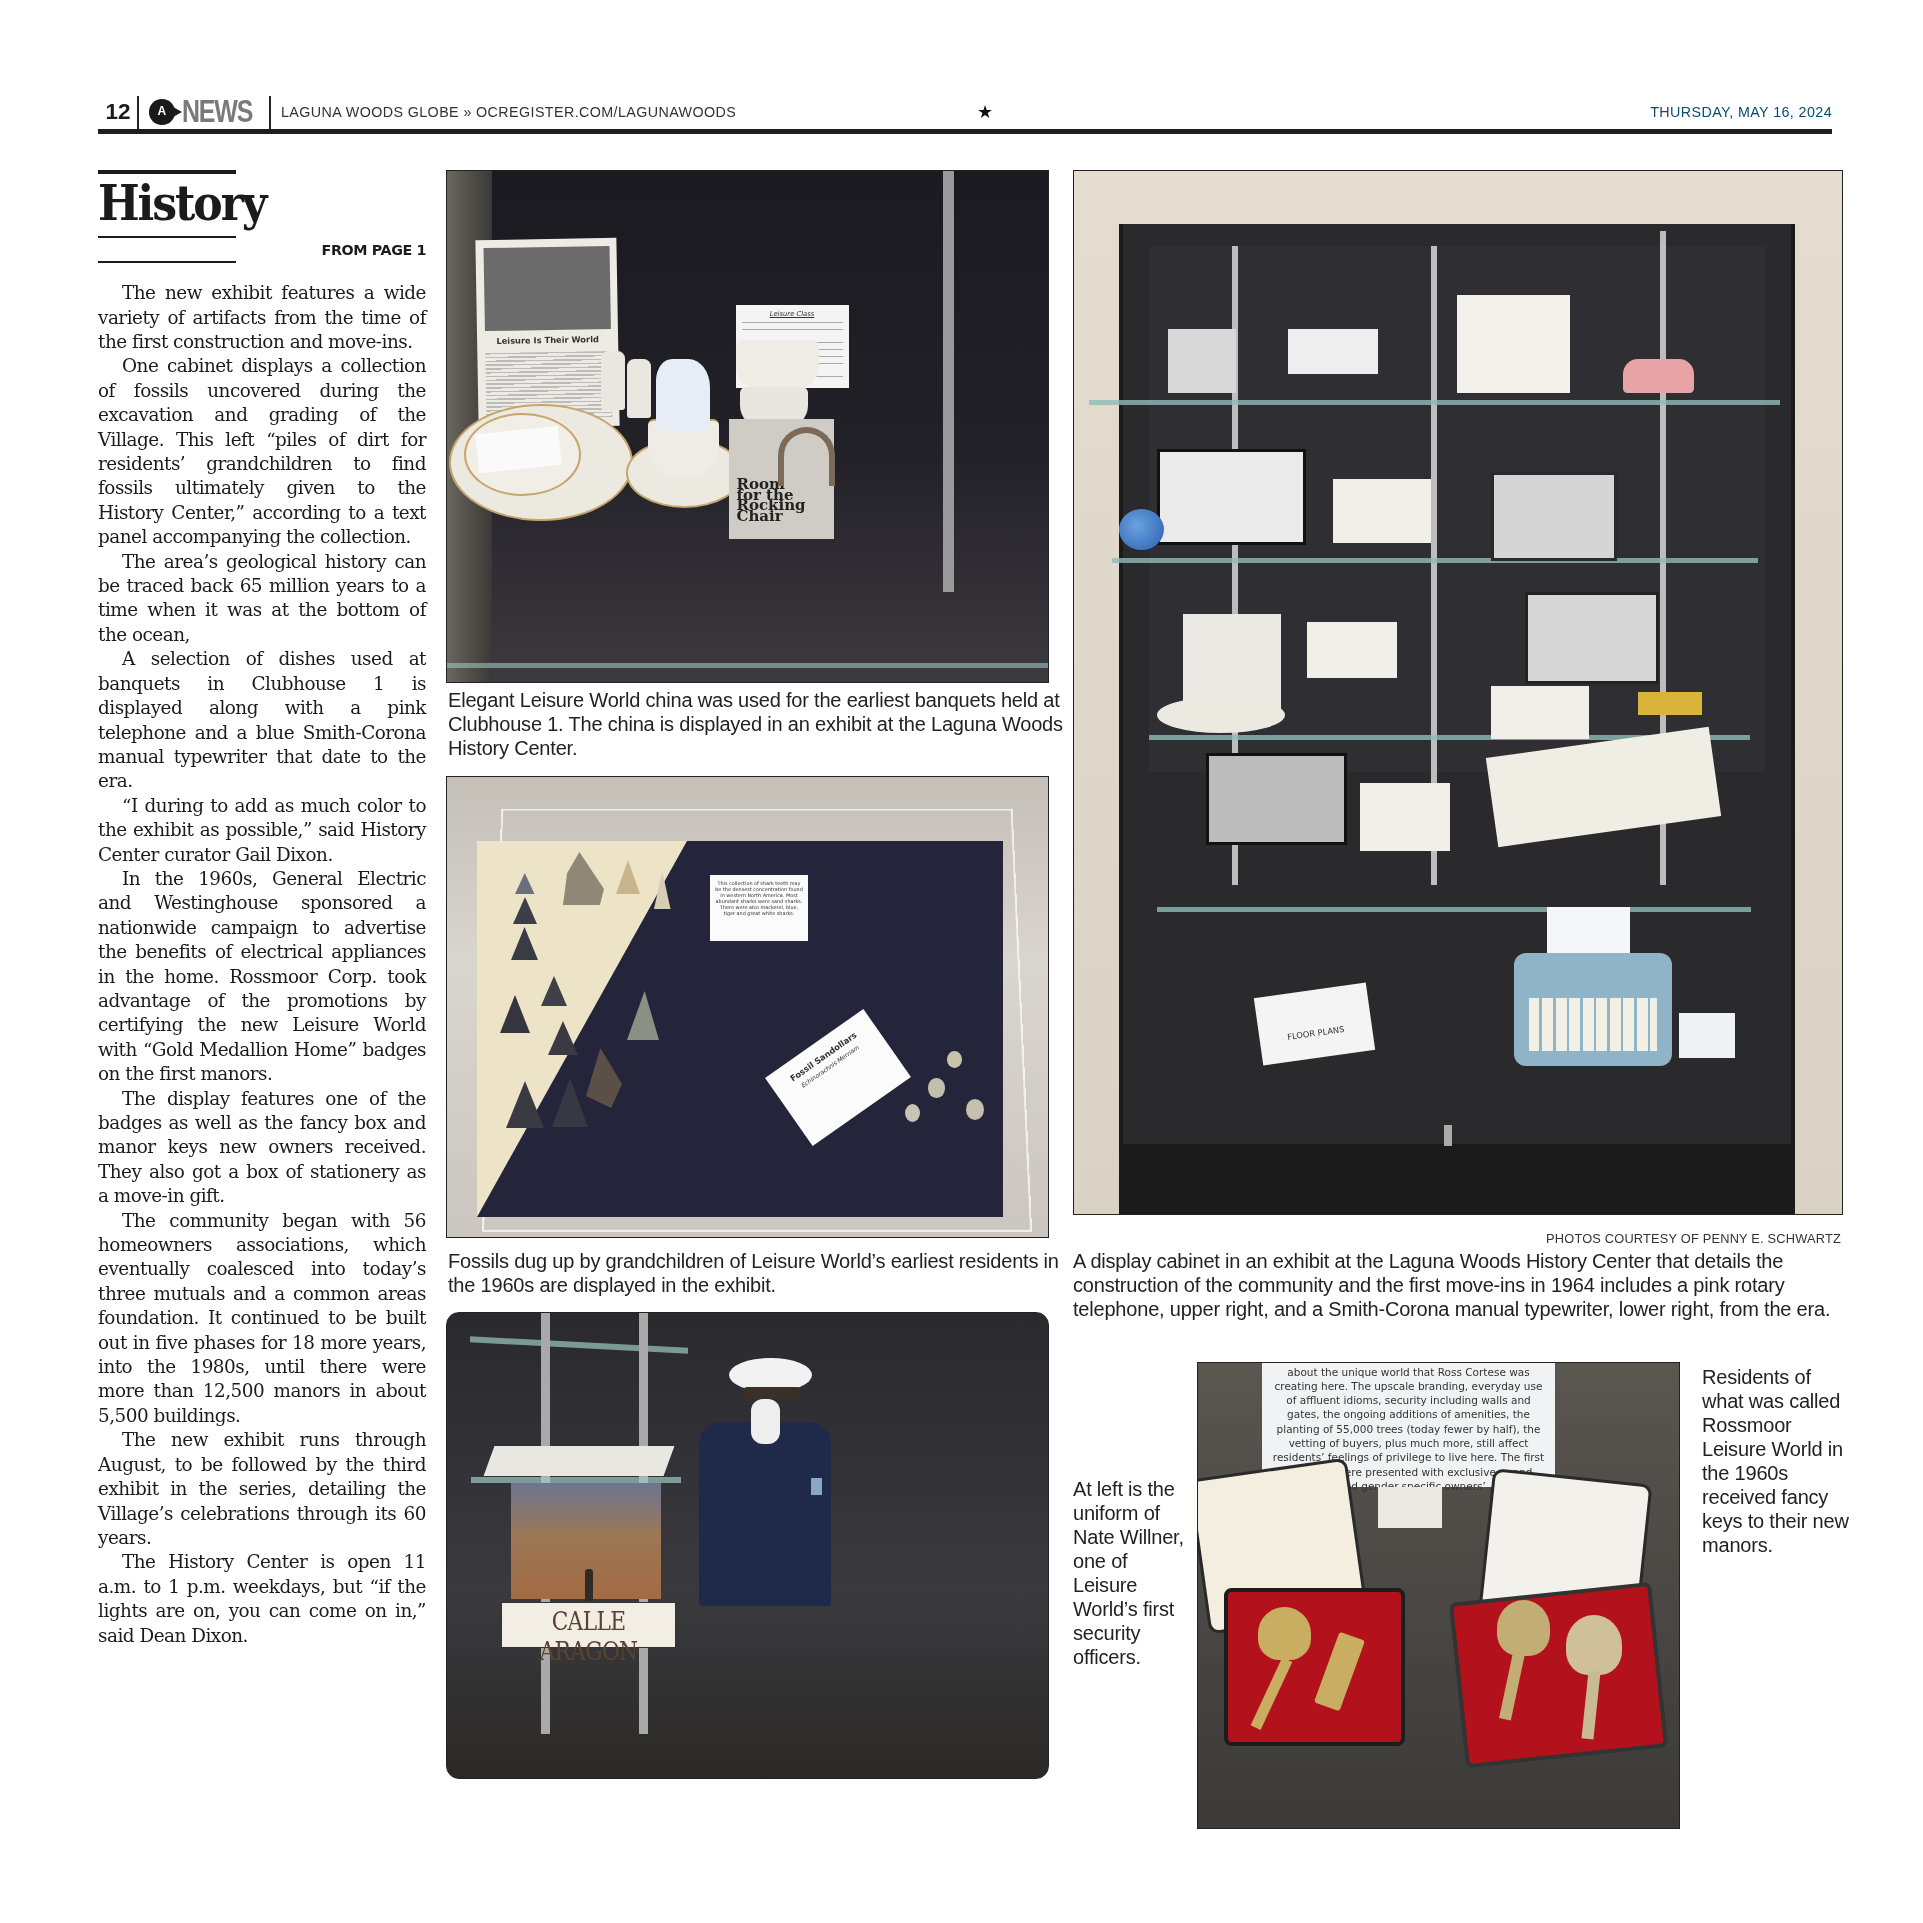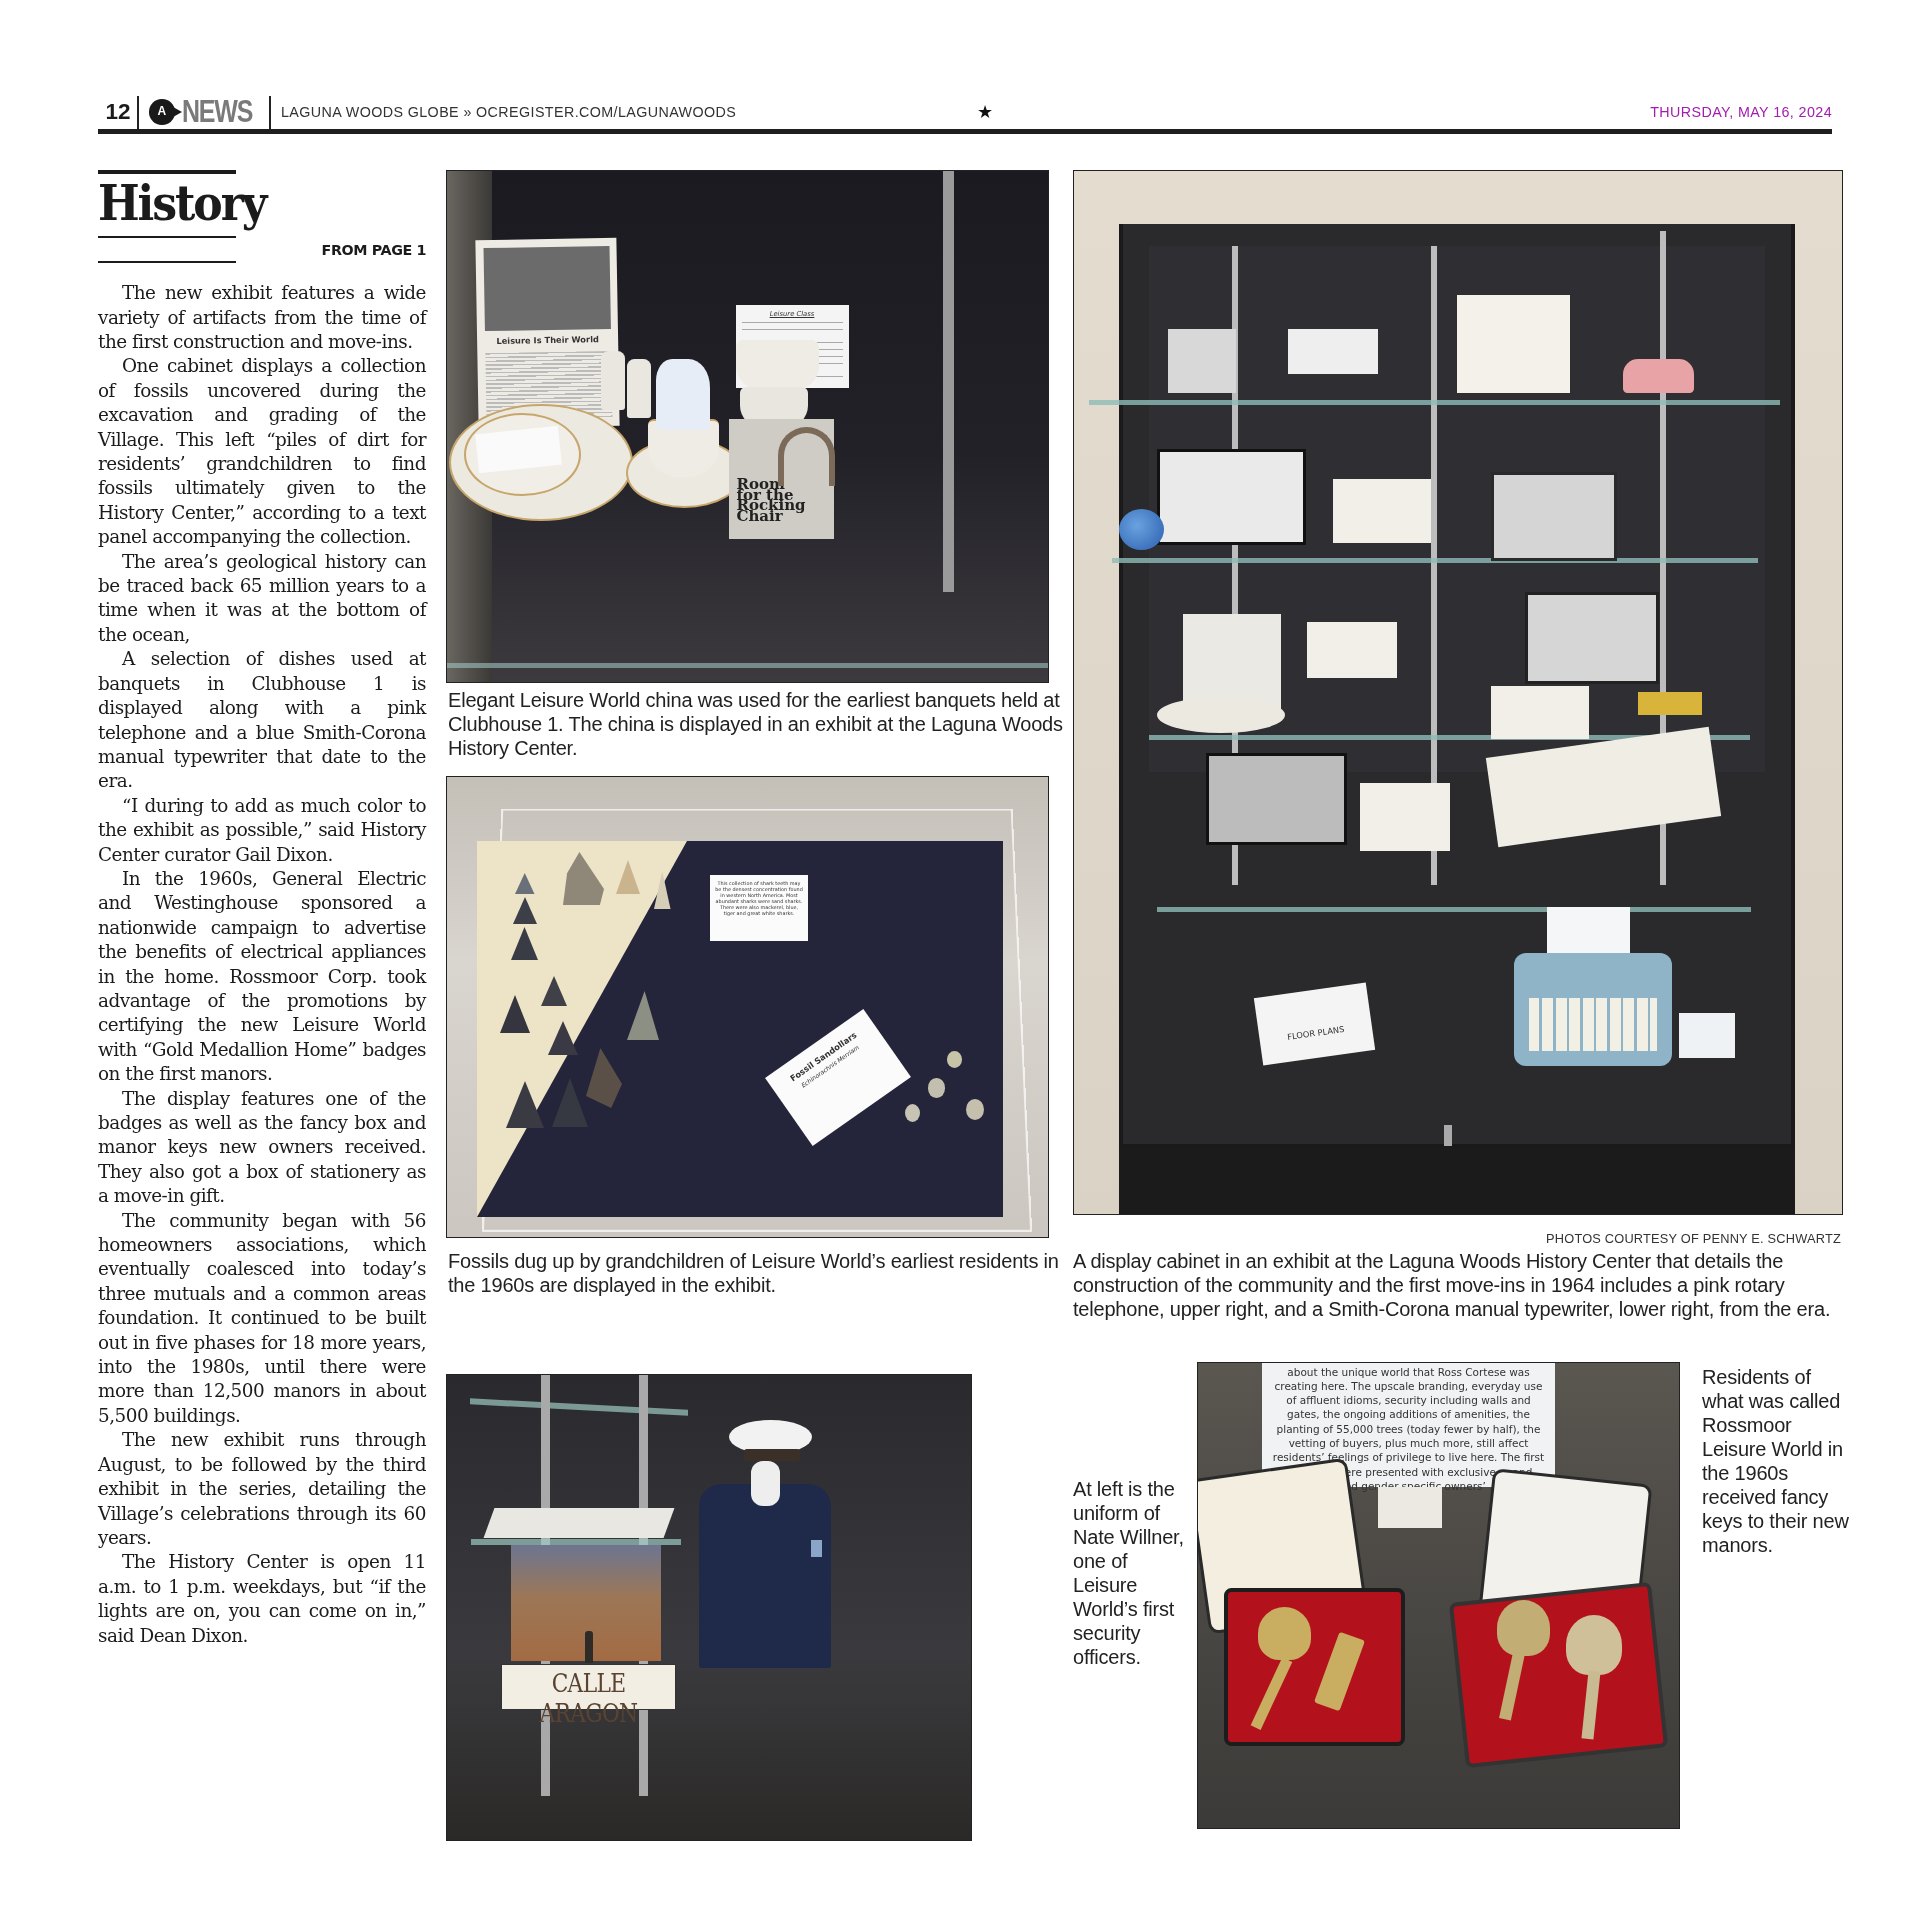--- a/index.html
+++ b/index.html
@@ -8,42 +8,42 @@
   
   .masthead { position: absolute; left: 98px; top: 93px; width: 1734px; height: 36px; }
   .page-num { position: absolute; left: 7.5px; top: 6px; font-family: "Liberation Sans", sans-serif; font-weight: bold; font-size: 22.5px; }
   .mh-div1 { position: absolute; left: 39px; top: 3px; width: 1.5px; height: 33px; background: #222; }
   .sec-badge { position: absolute; left: 51px; top: 6px; width: 25.6px; height: 25.6px; border-radius: 50%; background: #1a1a1a; color: #fff; font-family: "Liberation Sans", sans-serif; font-weight: bold; font-size: 12px; text-align: center; line-height: 25.6px; }
   .sec-badge:after { content: ""; position: absolute; right: -7.5px; top: 7.5px; border-left: 9px solid #1a1a1a; border-top: 5.3px solid transparent; border-bottom: 5.3px solid transparent; }
   .sec-name { position: absolute; left: 84px; top: 0px; font-family: "Liberation Sans", sans-serif; font-weight: bold; font-size: 32px; color: #7a7a7a; letter-spacing: -1.5px; transform: scaleX(0.78); transform-origin: left; }
   .mh-div2 { position: absolute; left: 171px; top: 3px; width: 1.5px; height: 33px; background: #222; }
   .pub-line { position: absolute; left: 183px; top: 10.5px; font-family: "Liberation Sans", sans-serif; font-size: 14.3px; color: #333; letter-spacing: 0.4px; }
   .star { position: absolute; left: 879px; top: 7.5px; font-size: 18px; color: #111; }
-  .pub-date { position: absolute; right: 0; top: 10.5px; font-family: "Liberation Sans", sans-serif; font-size: 14.3px; color: #a21caf; letter-spacing: 0.4px; }
+  .pub-date { position: absolute; right: 0; top: 10.5px; font-family: "Liberation Sans", sans-serif; font-size: 14.3px; color: #0c4a6e; letter-spacing: 0.4px; }
   .mh-rule { position: absolute; left: 98px; top: 129px; width: 1734px; height: 5.3px; background: #1f1f1f; }
 
   
   .story { position: absolute; left: 98px; top: 170px; width: 328px; }
   .rule-top { width: 138px; height: 3.8px; background: #1b1b1b; }
   .story-title { font-family: "DejaVu Serif", serif; font-weight: bold; font-size: 48px; letter-spacing: -2.3px; line-height: 53px; margin-top: 3px; transform: scaleX(0.92); transform-origin: left; }
   .rule-mid { width: 138px; height: 2.3px; background: #1b1b1b; margin-top: 6px; }
   .jump { font-family: "DejaVu Sans", sans-serif; font-weight: bold; font-size: 14.3px; letter-spacing: -0.4px; margin-top: 3.8px; text-align: right; }
   .rule-bot { width: 138px; height: 2.3px; background: #1b1b1b; margin-top: 3px; }
   .body-text { margin-top: 18px; font-family: "DejaVu Serif", serif; font-size: 18.4px; line-height: 24.4px; text-align: justify; letter-spacing: -0.5px; }
   .body-text p { margin: 0; text-indent: 24px; }
 
   
   .photo { position: absolute; border: 1.5px solid #222; overflow: hidden; box-sizing: border-box; }
   .caption { position: absolute; font-family: "Liberation Sans", sans-serif; font-size: 20px; line-height: 24px; color: #222; letter-spacing: -0.2px; }
   .credit { position: absolute; font-family: "Liberation Sans", sans-serif; font-size: 12.8px; color: #333; letter-spacing: 0.2px; }
 
   
   #p1 { left: 446px; top: 170px; width: 603px; height: 513px; background: linear-gradient(180deg, #1b1a20 0%, #222128 55%, #3c3a3e 100%); }
   #p2 { left: 446px; top: 776px; width: 603px; height: 462px; background: linear-gradient(180deg, #c4bfb7 0%, #d9d5cf 40%, #cbc6bf 100%); }
-  #p3 { left: 446px; top: 1374px; width: 526px; height: 467px; background: linear-gradient(180deg, #2a2a2e 0%, #3a3a3e 60%, #2b2927 100%); }
+  #p3 { left: 446px; top: 1312px; width: 603px; height: 467px; background: linear-gradient(180deg, #2a2a2e 0%, #3a3a3e 60%, #2b2927 100%); border-radius: 13px; }
   #p4 { left: 1073px; top: 170px; width: 770px; height: 1045px; background: linear-gradient(180deg, #e3dccf 0%, #d9d2c5 100%); }
   #p5 { left: 1197px; top: 1362px; width: 483px; height: 467px; background: linear-gradient(180deg, #5a5650 0%, #3b3a38 100%); }
 
   .abs { position: absolute; }
   .sign-text { font-family: "DejaVu Sans", sans-serif; color: #333; }
 </style>
 </head>
 <body>
 
 <div class="masthead">

